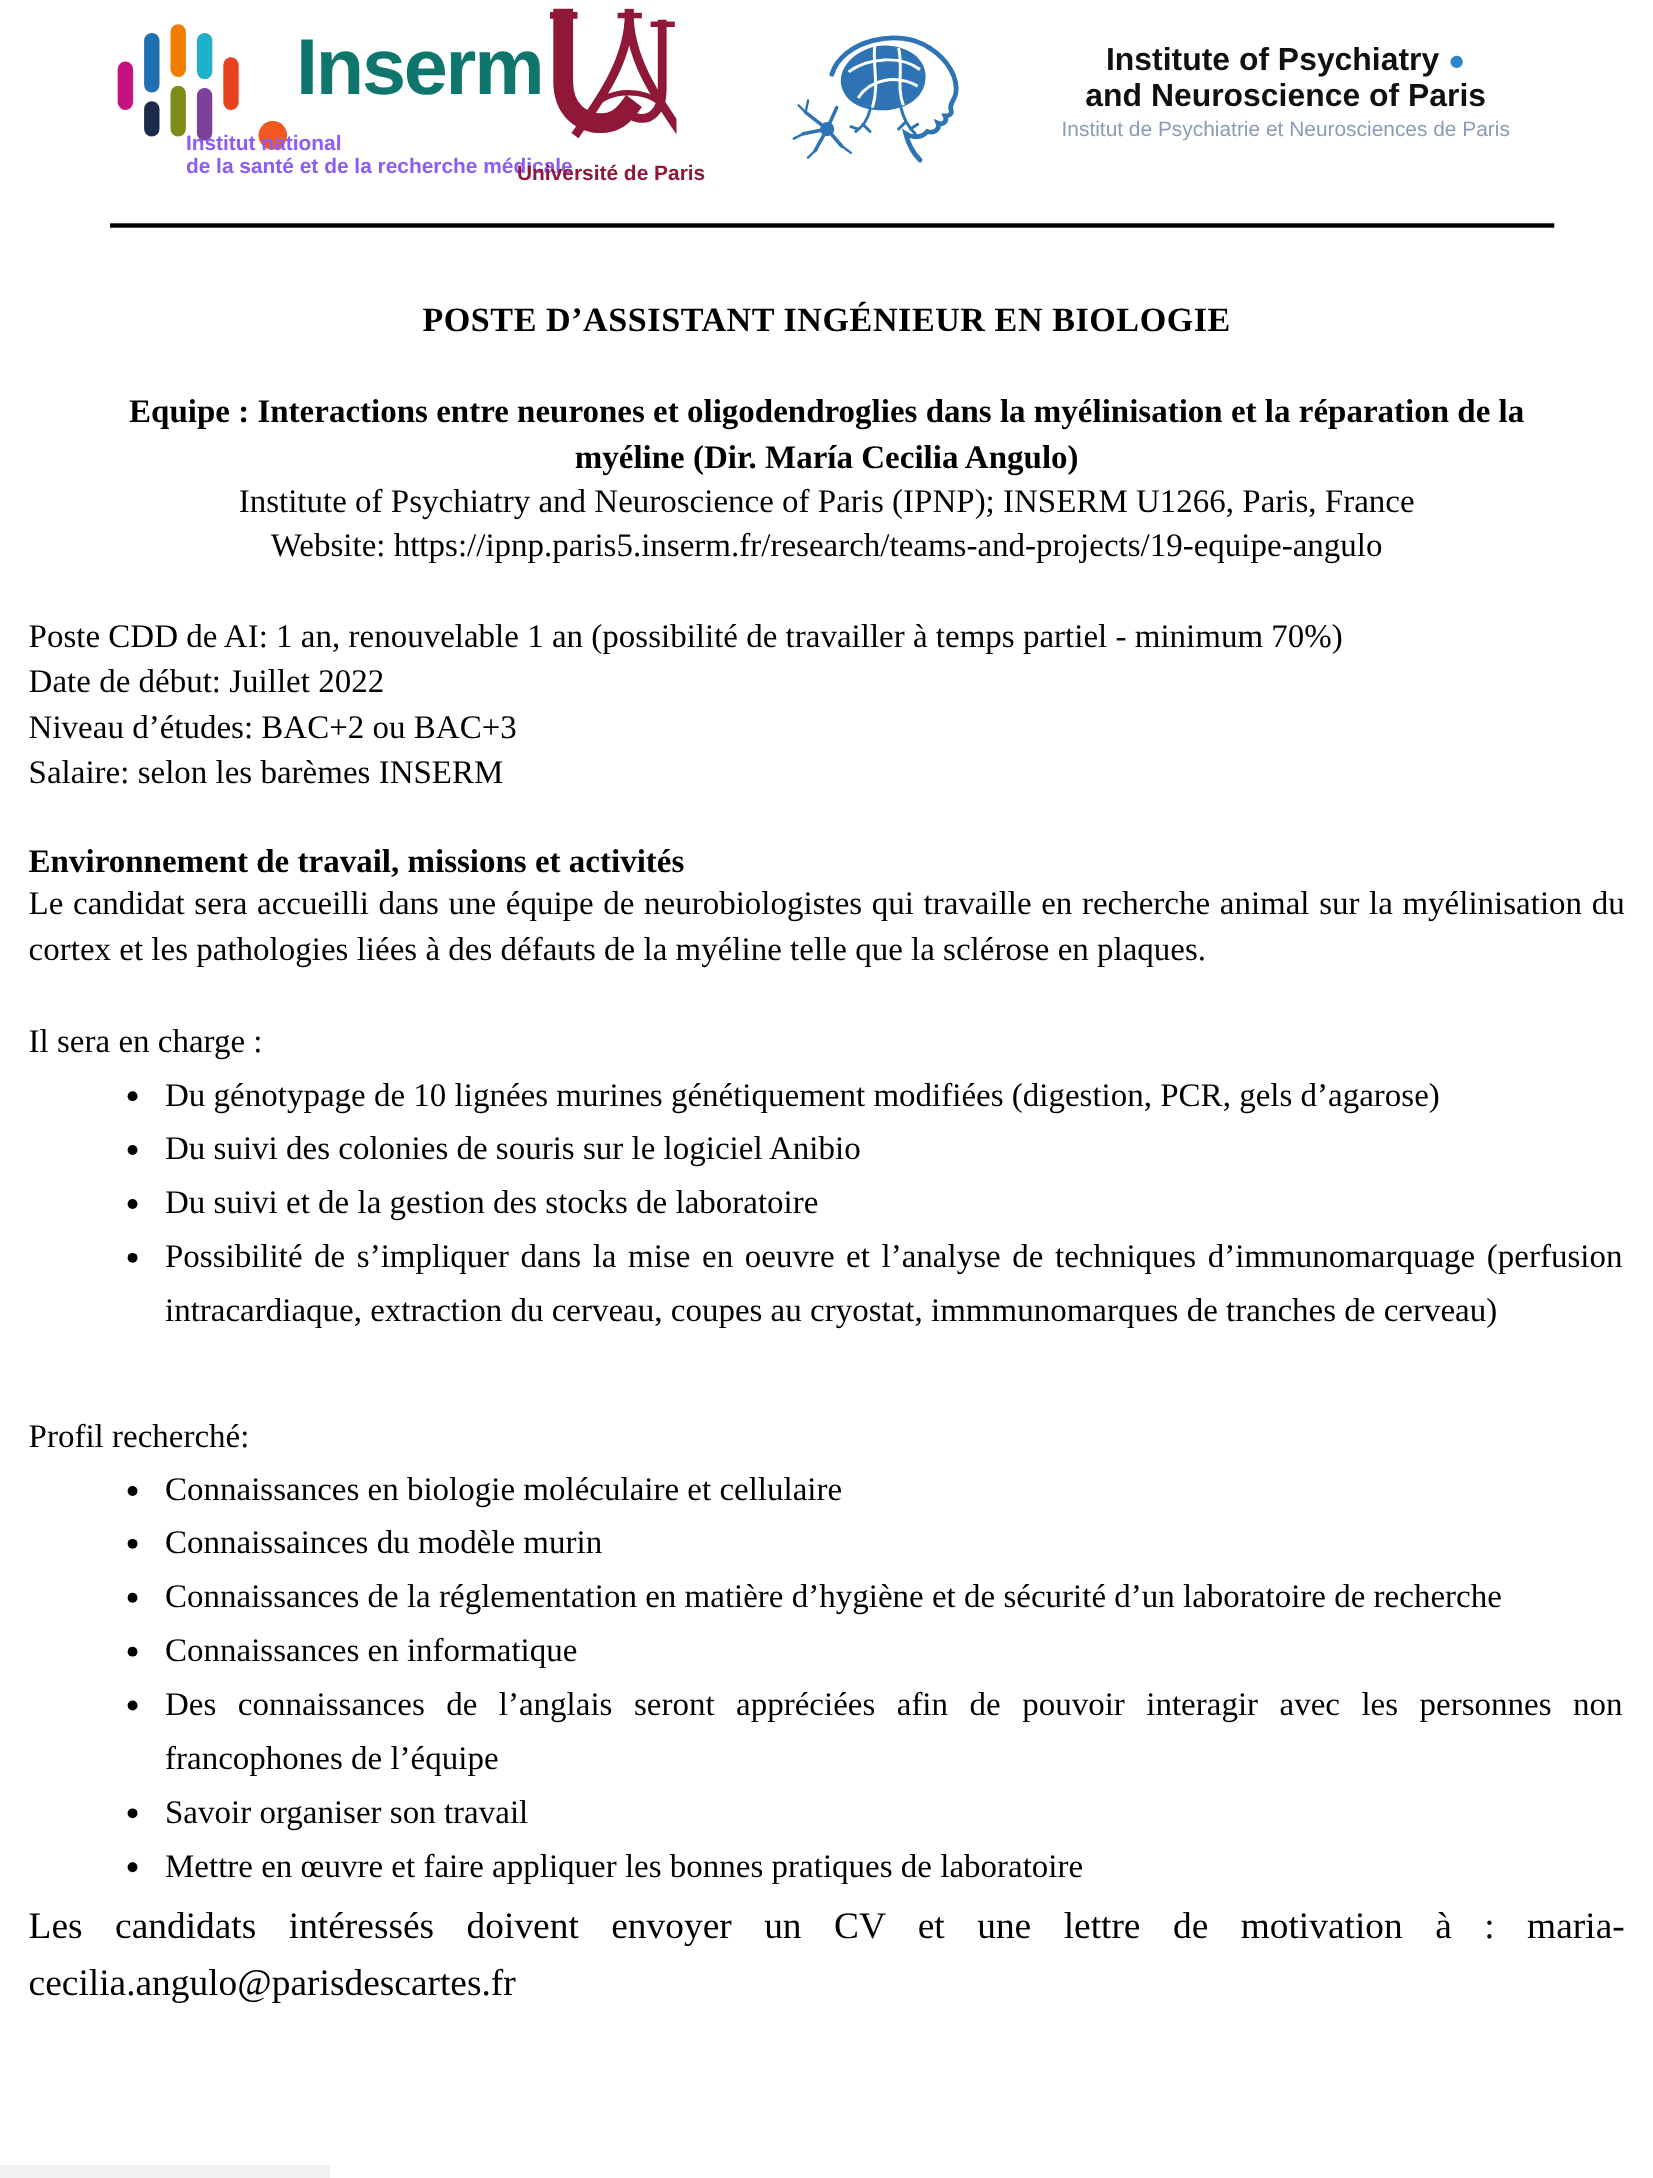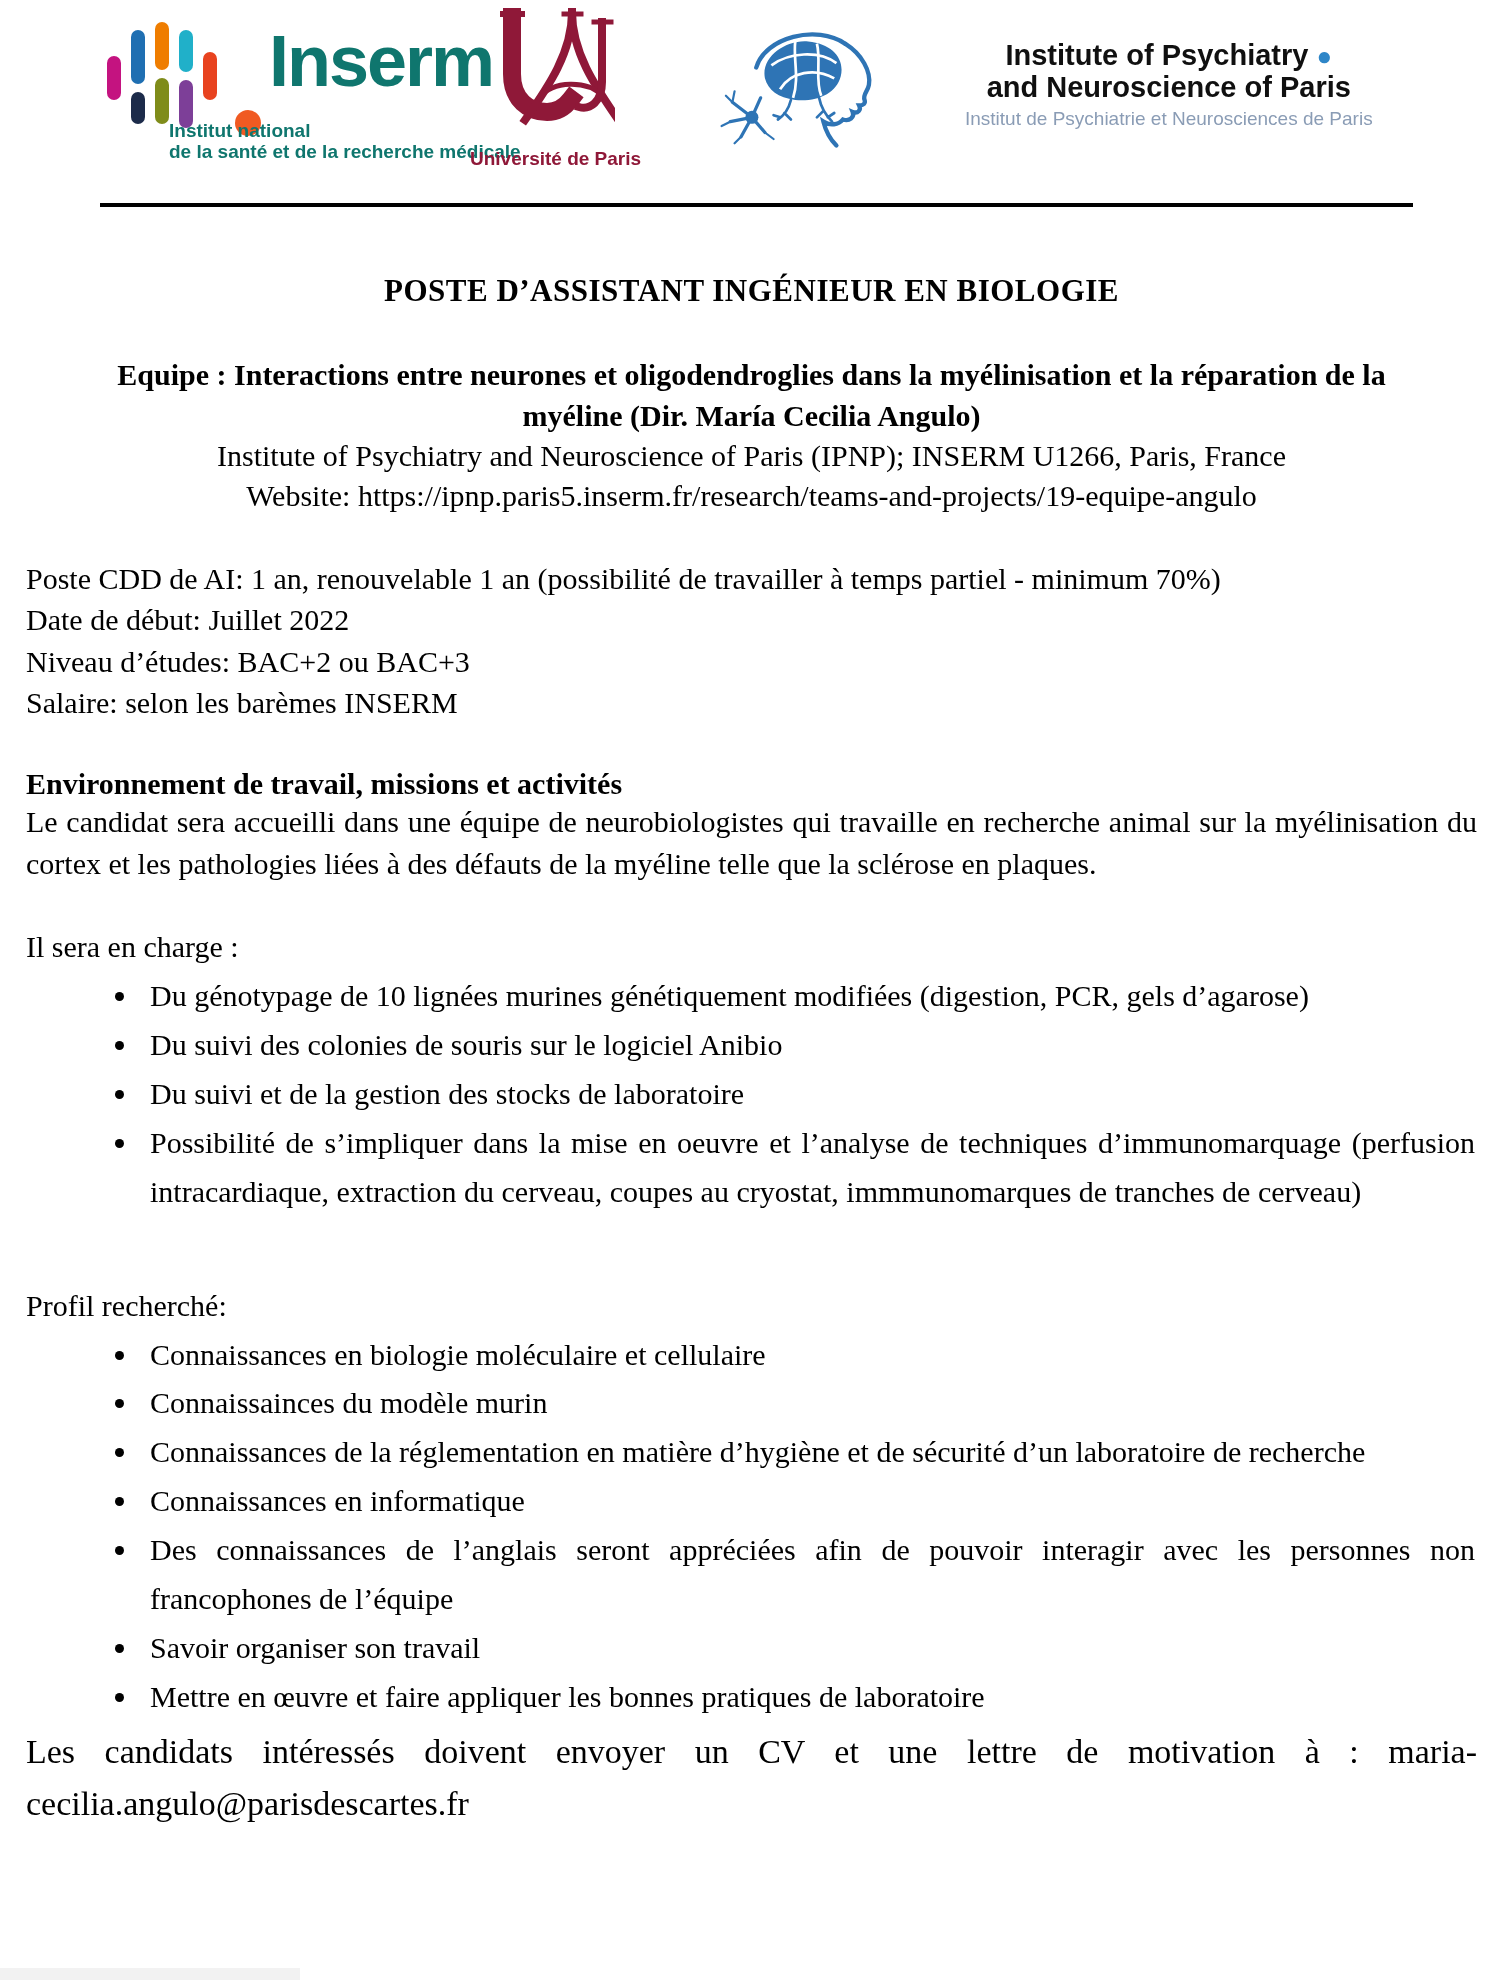--- a/index.html
+++ b/index.html
@@ -29,21 +29,21 @@
     font-family:"Liberation Sans","DejaVu Sans",sans-serif;
     font-weight:bold; font-size:72px; letter-spacing:-2px; color:#0f766e;margin-left:44px;
   }
   .inserm-dot {
     position:absolute; left:128px; top:96px; width:26px; height:26px;
     border-radius:50%; background:#f05a22;
   }
   .inserm-tagline {
     position:absolute; left:62px; top:106px;
     font-family:"Liberation Sans","DejaVu Sans",sans-serif;
-    font-weight:bold; font-size:19px; line-height:1.12; color:#0f766e;
+    font-weight:bold; font-size:19px; line-height:1.12; color:#8b5cf6;
     white-space:nowrap;
   }
 
   
   .udp { position:absolute; left:470px; top:8px; width:160px; height:166px; text-align:center; }
   .udp svg { display:block; margin:0 auto; }
   .udp-caption {
     margin-top:2px;
     font-family:"Liberation Sans","DejaVu Sans",sans-serif;
     font-size:19px; color:#8f1838; font-weight:bold; white-space:nowrap;

